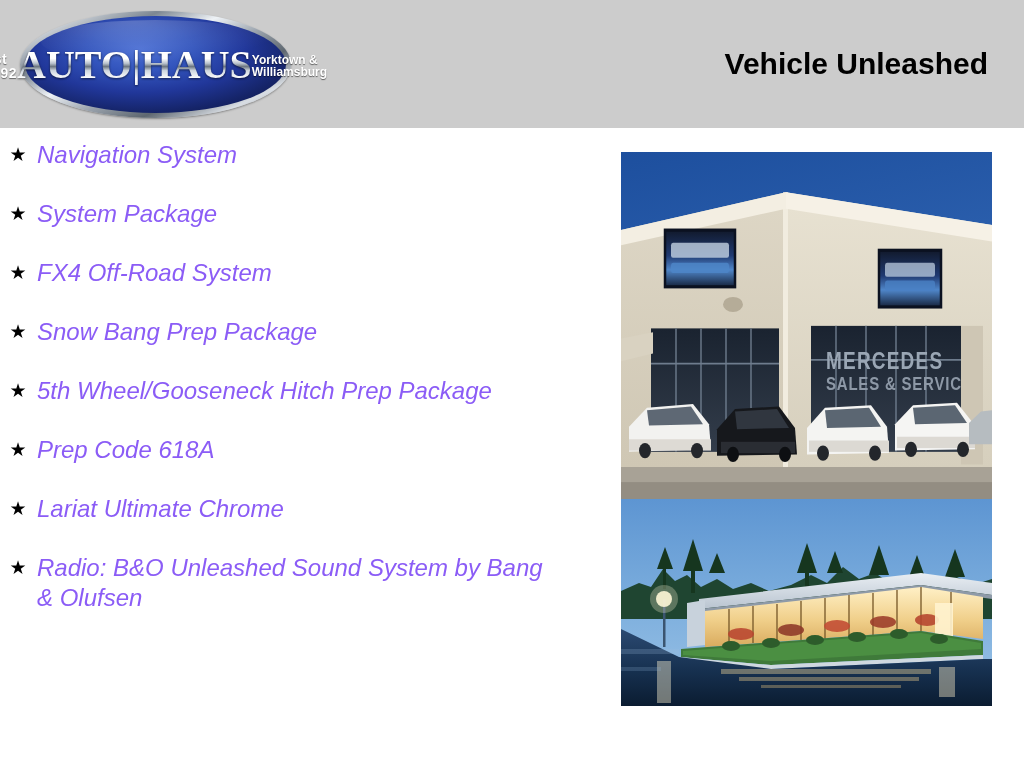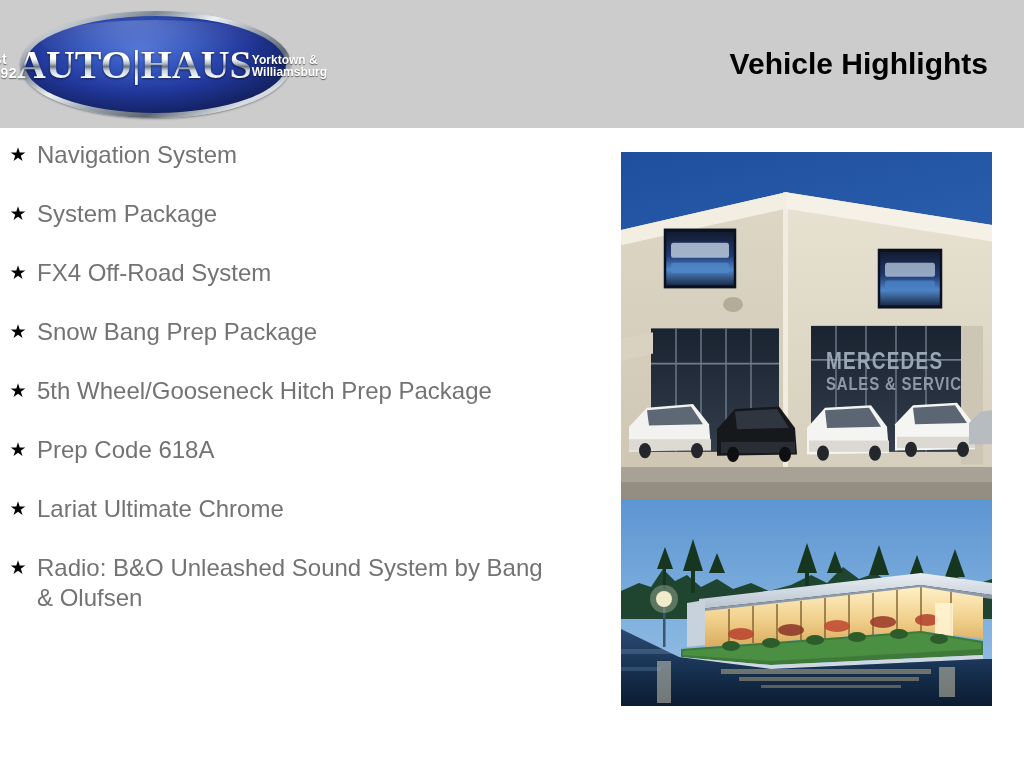--- a/index.html
+++ b/index.html
@@ -156,23 +156,24 @@
     text-align: center;
     font-size: 19px;
     line-height: 30px;
     color: #000000;
     padding-left: 8px;
     box-sizing: border-box;
   }
   .bullet-text {
     font-size: 24px;
     line-height: 30px;
-    color: #737373;
+    color: #8b5cf6;
     padding-left: 9px;
     max-width: 525px;
+    font-style: italic;
   }
 
   
   .photo {
     position: absolute;
     overflow: hidden;
   }
   #photo-dealership-day {
     left: 621px;
     top: 152px;
@@ -197,21 +198,21 @@
   <div class="logo-face">
     <div class="logo-gloss"></div>
   </div>
   <div class="logo-text-wrap">
     <div id="logo-est">Est 1992</div>
     <div id="logo-main">AUTO|HAUS</div>
     <div id="logo-sub">Yorktown &amp; Williamsburg</div>
   </div>
 </div>
 
-<div id="page-title">Vehicle Highlights</div>
+<div id="page-title">Vehicle Unleashed</div>
 
 <div id="highlights-list">
 
   <div class="bullet-row">
     <span class="bullet-star">★</span>
     <span class="bullet-text">Navigation System</span>
   </div>
 
   <div class="bullet-row">
     <span class="bullet-star">★</span>

